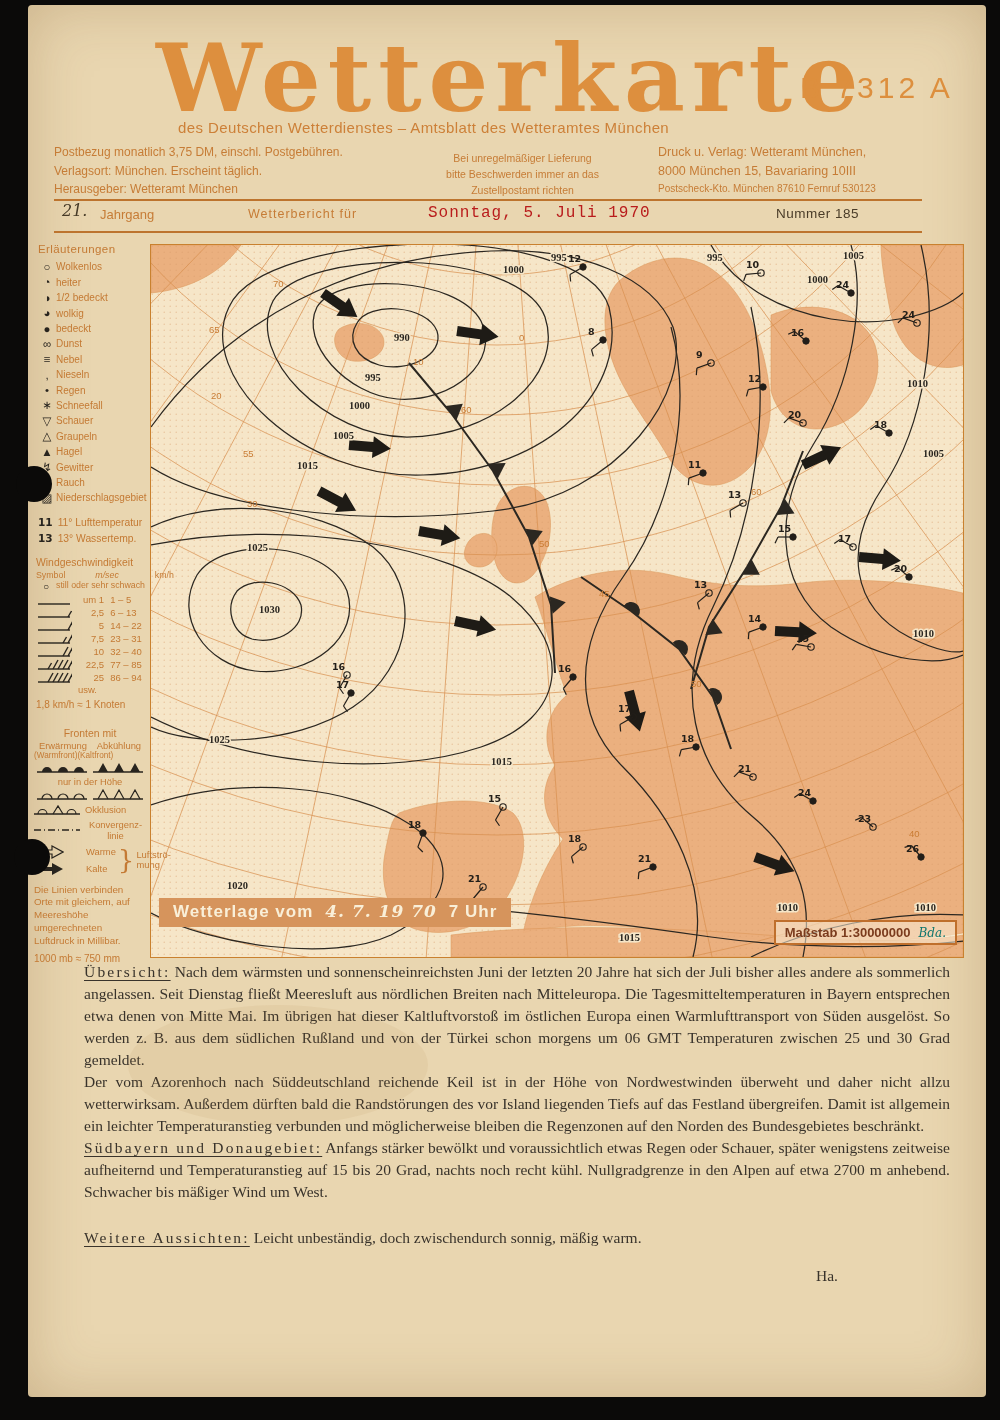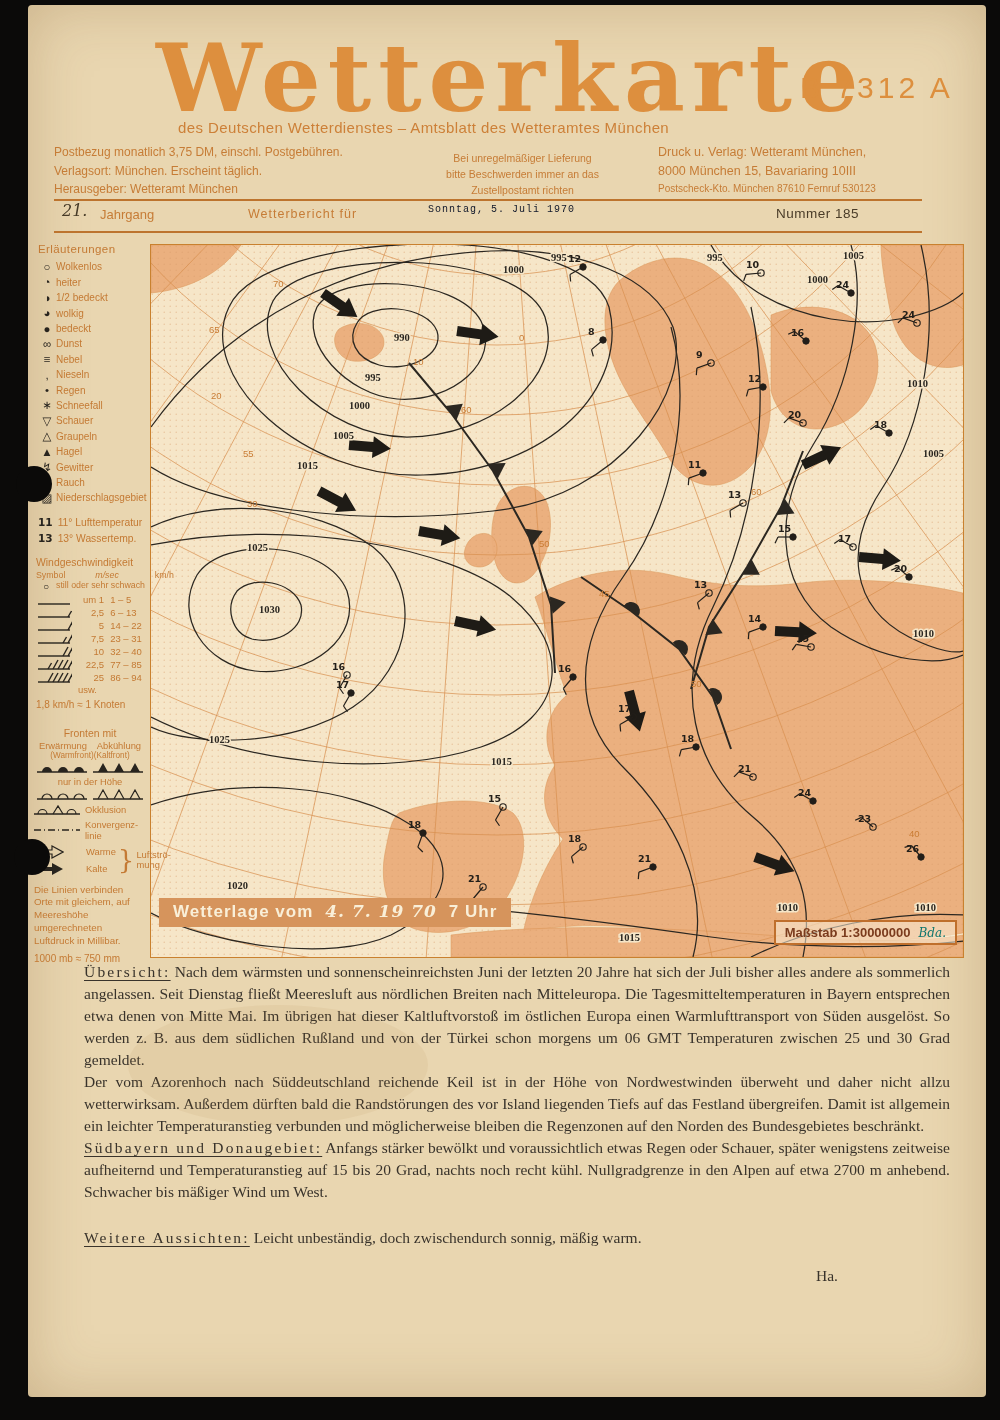--- a/index.html
+++ b/index.html
@@ -23,21 +23,21 @@
   .info-left{left:26px;top:138px;width:360px;font-size:12px;line-height:1.55;}
   .info-mid{left:392px;top:146px;width:205px;font-size:10.5px;line-height:1.5;text-align:center;}
   .info-right{left:630px;top:138px;width:310px;font-size:12.5px;line-height:1.5;}
   .info-right .small{font-size:10px;}
   .rule{position:absolute;left:26px;width:868px;height:2px;background:#bd742e;}
   .rule1{top:194px;} .rule2{top:226px;}
   .issue{position:absolute;top:198px;height:26px;color:#c67c36;}
   .vol-num{left:34px;top:196px;font-family:"DejaVu Serif",serif;font-style:italic;font-size:16px;color:#463a27;}
   .vol-label{left:72px;top:202px;font-size:13px;text-align:center;}
   .report-label{left:220px;top:202px;font-size:12.5px;letter-spacing:1px;}
-  .issue-date{left:400px;top:199px;font-family:"Liberation Mono",monospace;font-size:10px;color:#0f172a;letter-spacing:1px;}
+  .issue-date{left:400px;top:199px;font-family:"Liberation Mono",monospace;font-size:16px;color:#b91c1c;letter-spacing:1px;}
   .issue-number{left:748px;top:201px;font-size:13.5px;color:#4a3c28;letter-spacing:.5px;}
 
   
   .legend{position:absolute;left:2px;top:238px;width:118px;color:#c47a34;z-index:5;}
   .legend-title{font-size:11.5px;padding-left:8px;letter-spacing:.4px;margin-bottom:5px;}
   .sym-row{display:flex;align-items:center;min-height:15.4px;padding-left:8px;}
   .sym-glyph{width:18px;flex:0 0 18px;color:#28241e;font-size:11.5px;text-align:center;line-height:1;}
   .sym-label{font-size:10px;line-height:1.05;}
   .temps{margin-top:9px;padding-left:8px;font-size:10.3px;line-height:1.5;}
   .temps b{color:#28241e;font-family:"DejaVu Sans",sans-serif;margin-right:5px;font-size:10.5px;}
@@ -51,28 +51,28 @@
   .wind-row{display:flex;align-items:center;height:13px;font-size:9.5px;}
   .barb{width:36px;height:13px;flex:0 0 36px;}
   .barb line{stroke:#28241e;stroke-width:1.4;}
   .w-msec{width:34px;text-align:right;padding-right:6px;}
   .w-kmh{width:40px;}
   .wind-etc{font-size:9.5px;padding-left:42px;}
   .wind-note{font-size:10px;margin-top:4px;}
   .fronts{margin-top:18px;padding-left:4px;width:112px;text-align:center;}
   .fr-title{font-size:10.4px;}
   .fr-cols{display:flex;justify-content:space-around;font-size:9.4px;margin-top:1px;}
-  .fr-sub{display:flex;justify-content:center;font-size:8.2px;}
+  .fr-sub{display:flex;justify-content:flex-start;font-size:8.2px;}
   .fr-sym-row{display:flex;justify-content:space-around;align-items:center;margin:2px 0;}
   .fr-sym-row svg{width:50px;height:12px;}
   .front-line{stroke:#28241e;stroke-width:1.4;fill:none;}
   .front-fill{fill:#28241e;stroke:none;}
   .front-open{fill:none;stroke:#28241e;stroke-width:1.2;}
   .fr-mid{font-size:9.4px;margin-top:2px;}
-  .fr-row{display:flex;align-items:center;gap:5px;text-align:left;font-size:9.4px;margin-top:3px;}
+  .fr-row{display:flex;align-items:center;gap:5px;text-align:center;font-size:9.4px;margin-top:3px;}
   .fr-row svg{flex:0 0 auto;}
   .flow{display:flex;align-items:center;margin-top:4px;text-align:left;}
   .flow-col{display:flex;flex-direction:column;gap:3px;}
   .flow-item{display:flex;align-items:center;gap:22px;font-size:9.4px;}
   .flow-brace{font-size:26px;color:#c47a34;margin:0 2px;font-family:"DejaVu Serif",serif;}
   .flow-word{font-size:9.4px;line-height:1.1;text-align:left;}
   .fr-note{font-size:9.8px;text-align:left;line-height:1.3;margin-top:8px;padding-right:2px;}
   .fr-mb{font-size:10px;text-align:left;margin-top:6px;}
 
   

